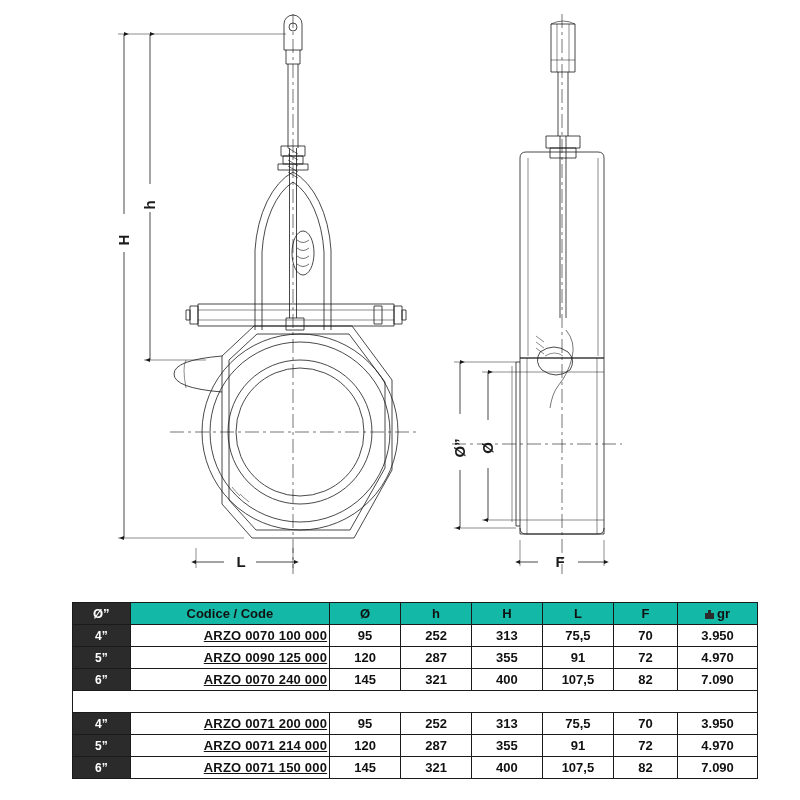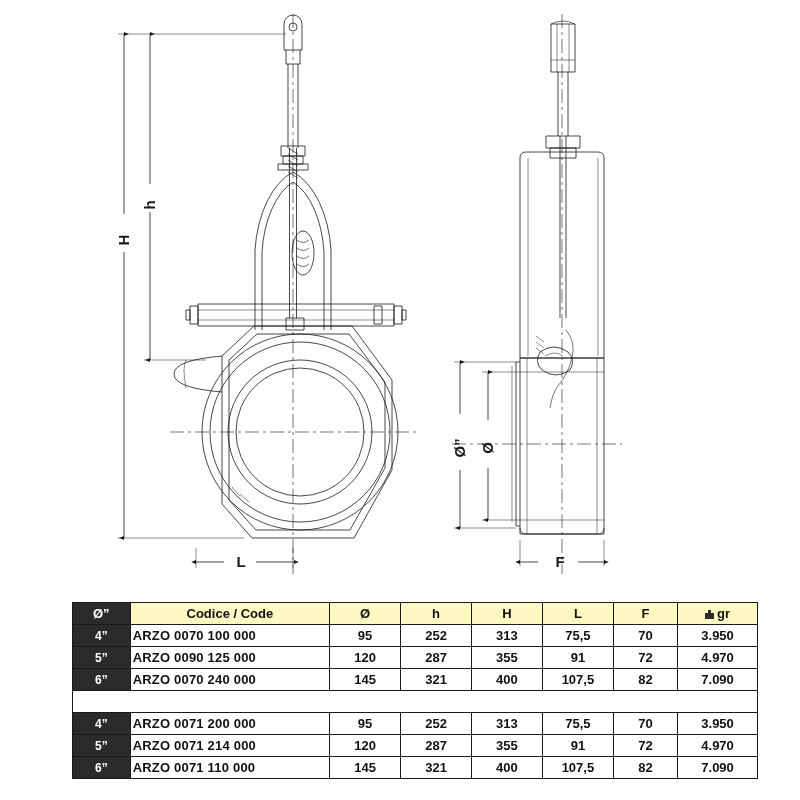--- a/index.html
+++ b/index.html
@@ -32,36 +32,37 @@
   }
   #spec-table td, #spec-table th {
     border: 1px solid #1a1a1a;
     height: 22px;
     text-align: center;
     padding: 0 2px;
     font-weight: bold;
     white-space: nowrap;
   }
   #spec-table thead th {
-    background: #fef9c3;
+    background: #14b8a6;
     font-size: 13px;
   }
   #spec-table thead th.dark {
     background: #2b2b2b;
     color: #ffffff;
   }
   #spec-table tbody td.dark {
     background: #2b2b2b;
     color: #ffffff;
     font-size: 12px;
   }
   #spec-table tbody td.code {
-    text-align: left;
+    text-align: right;
     font-size: 13px;
     letter-spacing: 0.2px;
+    text-decoration: underline;
   }
   .group-gap td {
     border: none;
     height: 5px;
     background: #ffffff;
   }
   
   .c-dn   { width: 52px; }
   .c-code { width: 180px; }
   .c-d    { width: 64px; }
@@ -369,21 +370,21 @@
         <td class="code">ARZO 0071 214 000</td>
         <td>120</td>
         <td>287</td>
         <td>355</td>
         <td>91</td>
         <td>72</td>
         <td>4.970</td>
       </tr>
       <tr>
         <td class="dark">6”</td>
-        <td class="code">ARZO 0071 110 000</td>
+        <td class="code">ARZO 0071 150 000</td>
         <td>145</td>
         <td>321</td>
         <td>400</td>
         <td>107,5</td>
         <td>82</td>
         <td>7.090</td>
       </tr>
     </tbody>
   </table>
 

